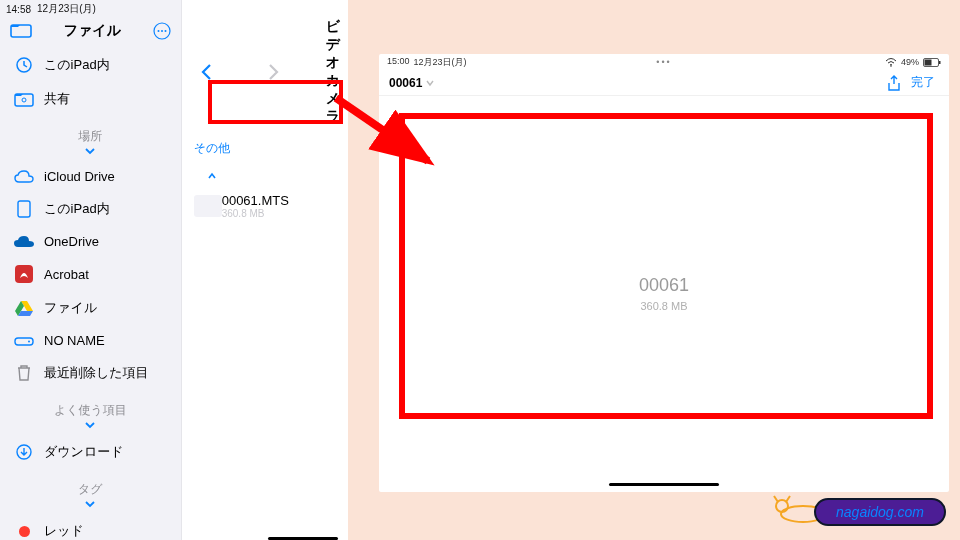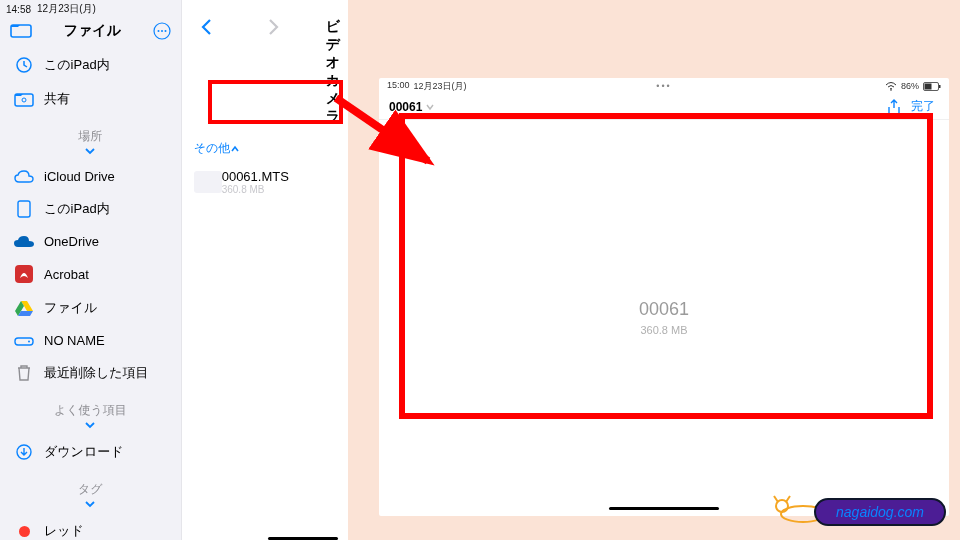--- a/index.html
+++ b/index.html
@@ -19,35 +19,35 @@
 .sb-item .ic { width: 20px; display: flex; align-items: center; justify-content: center; }
 .sb-section { display: flex; align-items: center; justify-content: space-between; padding: 12px 14px 4px 14px; font-size: 12px; color: #8e8e93; flex-direction: column; }
 .chev-down { color: #0a84ff; }
 
 .dot { width: 11px; height: 11px; border-radius: 50%; display: inline-block; }
 .dot-red { background: #ff3b30; }
 .dot-orange { background: #ff9500; }
 
 
 .col2 { flex: 1; background: #fff; border-left: 1px solid #e5e5ea; }
-.col2-header { display: flex; align-items: flex-start; padding: 18px 8px 8px 8px; gap: 36px; }
+.col2-header { display: flex; align-items: center; padding: 18px 8px 8px 8px; gap: 36px; }
 .nav-btn { padding: 0 10px; color: #0a84ff; }
 .nav-btn.disabled { color: #c7c7cc; }
 .col2-title { flex: 1; font-size: 14px; font-weight: 600; text-align: center; }
-.other-link { padding: 6px 12px; color: #0a84ff; font-size: 12px; display: inline-flex; align-items: center; gap: 0; }
+.other-link { padding: 6px 12px; color: #0a84ff; font-size: 12px; display: inline-flex; align-items: center; gap: 14px; flex-direction: column; }
 
 .file-row { display: flex; align-items: center; gap: 0; padding: 6px 12px; position: relative; }
 .file-row .thumb { width: 28px; height: 22px; background: #f2f2f7; border-radius: 3px; }
 .file-meta { display: flex; flex-direction: column; }
 .file-name { font-size: 13px; font-weight: 500; }
 .file-size-s { font-size: 10px; color: #c7c7cc; }
 .red-box1 { position: absolute; left: 208px; top: 80px; width: 135px; height: 44px; border: 4px solid #ff0000; pointer-events: none; }
 
 
-.right-device { position: absolute; left: 379px; top: 78px; width: 570px; height: 438px; background: #fff; border-radius: 2px; }
+.right-device { position: absolute; left: 379px; top: 54px; width: 570px; height: 438px; background: #fff; border-radius: 2px; }
 .statusbar2 { height: 16px; padding: 2px 8px; font-size: 9px; color: #333; display: flex; align-items: center; }
 .sb2-left { flex: 1; display: flex; gap: 4px; }
 .sb2-mid { flex: 1; text-align: center; color: #888; letter-spacing: 2px; }
 .sb2-right { flex: 1; text-align: right; display: flex; justify-content: flex-end; align-items: center; gap: 4px; }
 
 .preview-header { display: flex; align-items: center; padding: 4px 10px; border-bottom: 1px solid #f0f0f0; }
 .pv-title { font-size: 12px; font-weight: 600; display: flex; align-items: center; gap: 4px; }
 .pv-title .chev-sm { color: #bbb; font-size: 9px; }
 .pv-spacer { flex: 1; }
 .share-btn { color: #0a84ff; padding: 0 6px; }
@@ -268,21 +268,21 @@
       <span>12月23日(月)</span>
     </div>
     <div class="sb2-mid">•••</div>
     <div class="sb2-right">
       <span>
           <svg width="12" height="9" viewBox="0 0 12 9">
             <path d="M1 3 Q6 -2 11 3 M3 5 Q6 2 9 5 M5 7 Q6 6 7 7" stroke="#333" stroke-width="1" fill="none"></path>
             <circle cx="6" cy="8" r="0.8" fill="#333"></circle>
           </svg>
         </span>
-      <span>86%</span>
+      <span>49%</span>
       <span>
           <svg width="18" height="9" viewBox="0 0 18 9">
             <rect x="0.5" y="0.5" width="15" height="8" rx="1.5" fill="none" stroke="#333" stroke-width="0.8"></rect>
             <rect x="1.5" y="1.5" width="7" height="6" fill="#333"></rect>
             <rect x="16" y="3" width="1.5" height="3" fill="#333"></rect>
           </svg>
         </span>
     </div>
   </div>
   <div class="preview-header">

